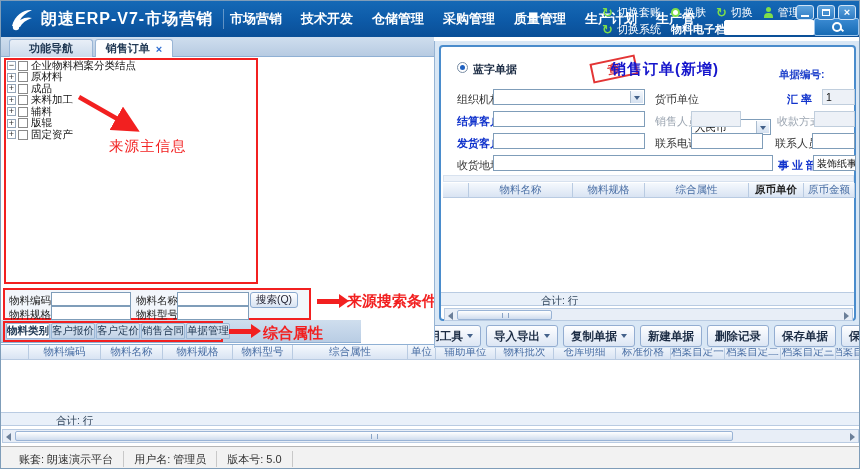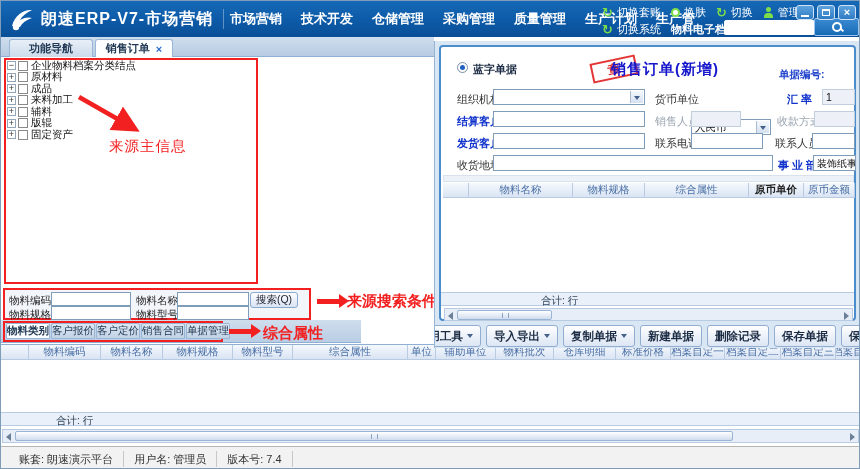--- a/index.html
+++ b/index.html
@@ -399,16 +399,16 @@
           <span>保存提交</span>
         </div>
 
       </div>
     </div>
   </div>
 
   <div id="statusbar">
     <span class="status-item">账套: 朗速演示平台</span>
     <span class="status-item">用户名: 管理员</span>
-    <span class="status-item">版本号: 7.4</span>
+    <span class="status-item">版本号: 5.0</span>
   </div>
 
 </div>
 
 </body></html>

